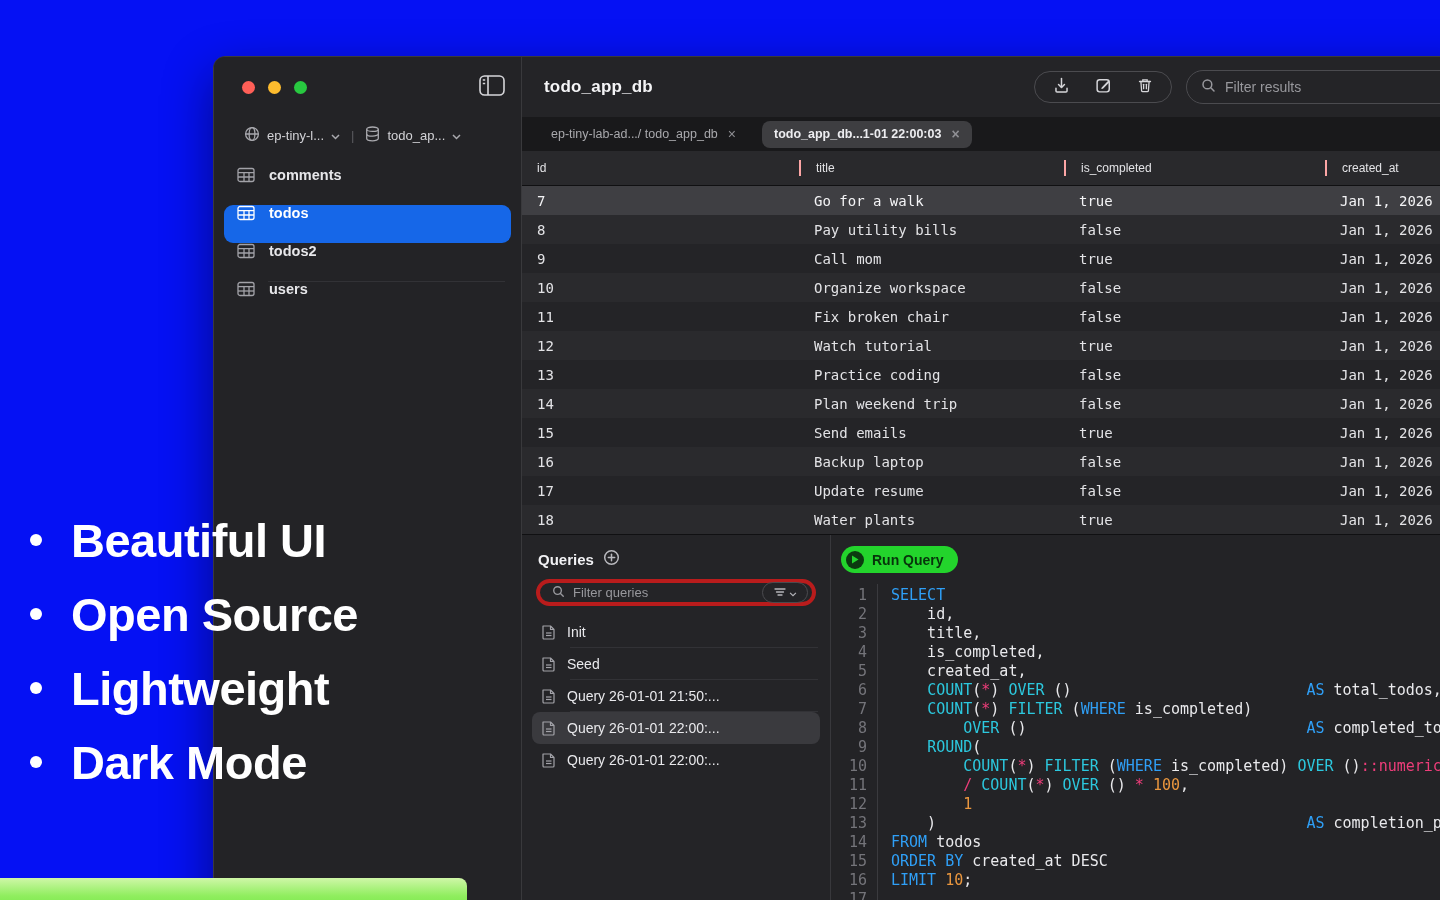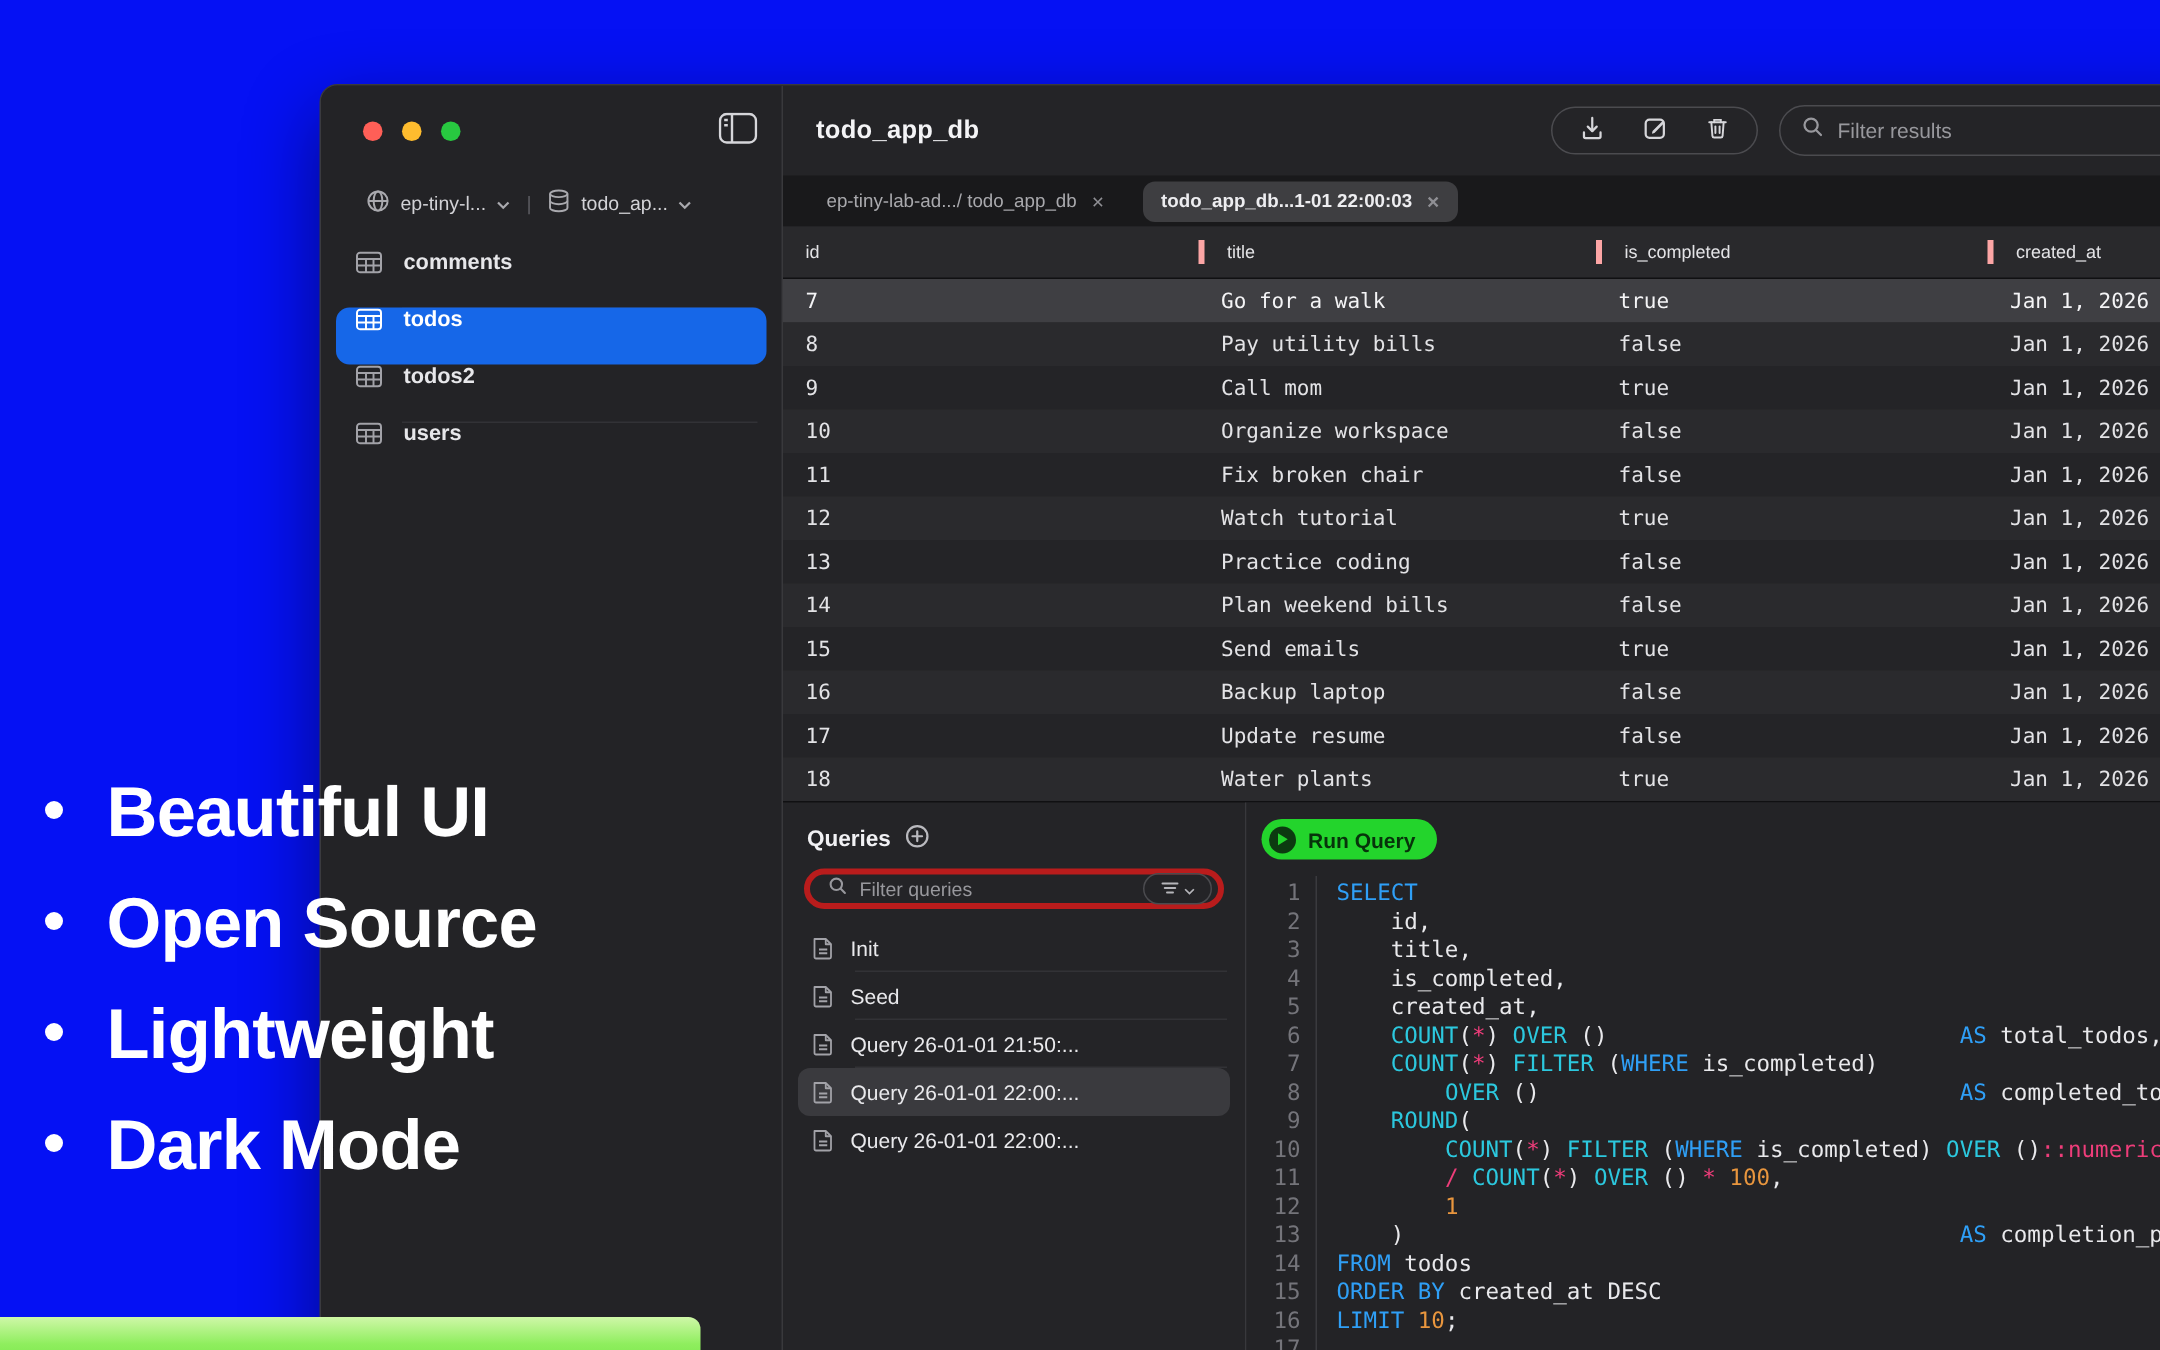--- a/index.html
+++ b/index.html
@@ -41,21 +41,21 @@
   .filter-pill { display:flex; align-items:center; gap:9px; border:1px solid #4b4b4f; border-radius:999px; height:34px; padding:0 14px; width:292px; color:#98989d; }
   .filter-pill input { background:none; border:none; outline:none; color:#e8e8ec; font-size:14px; width:200px; font-family:"Liberation Sans",sans-serif; }
   .filter-pill input::placeholder { color:#98989d; }
 
   .tabbar { height:34px; flex:0 0 34px; background:#19191b; display:flex; align-items:center; padding:0 17px; gap:14px; }
   .tab { display:flex; align-items:center; gap:10px; font-size:12.5px; color:#a9a9ad; height:27px; padding:0 12px; border-radius:8px; cursor:pointer; white-space:nowrap; }
   .tab .x { color:#8f8f94; font-size:14px; line-height:1; }
   .tab.active { background:#3e3e41; color:#ededf0; font-weight:600; }
 
   .grid-header { height:35px; flex:0 0 35px; background:#29292c; display:flex; align-items:center; border-bottom:1px solid #101012; }
-  .gh-cell { font-size:12px; color:#e3e3e6; padding-left:15px; height:16px; line-height:16px; border-left:4px solid #fca5a5; }
+  .gh-cell { font-size:12px; color:#e3e3e6; padding-left:15px; height:16px; line-height:16px; border-left:2px solid #fca5a5; }
   .gh-cell:first-child { border-left:none; }
   .grid-rows { flex:0 0 348px; display:flex; flex-direction:column; font-family:"DejaVu Sans Mono", monospace; }
   .trow { height:29px; display:flex; align-items:center; font-size:14px; color:#e3e3e6; background:#242427; }
   .trow.even { background:#2a2a2d; }
   .trow.selected { background:#3f3f43; color:#f4f4f6; }
   .tcell { padding-left:15px; overflow:hidden; white-space:nowrap; }
   .c0{ width:277px; } .c1{ width:265px; } .c2{ width:261px; } .c3{ flex:1; }
 
   
   .bottom { flex:1; display:flex; border-top:1px solid #101012; min-height:0; }
@@ -303,21 +303,21 @@
           <div class="tcell c3">Jan 1, 2026</div>
         </div>
         <div class="trow">
           <div class="tcell c0">13</div>
           <div class="tcell c1">Practice coding</div>
           <div class="tcell c2">false</div>
           <div class="tcell c3">Jan 1, 2026</div>
         </div>
         <div class="trow even">
           <div class="tcell c0">14</div>
-          <div class="tcell c1">Plan weekend bills</div>
+          <div class="tcell c1">Plan weekend trip</div>
           <div class="tcell c2">false</div>
           <div class="tcell c3">Jan 1, 2026</div>
         </div>
         <div class="trow">
           <div class="tcell c0">15</div>
           <div class="tcell c1">Send emails</div>
           <div class="tcell c2">true</div>
           <div class="tcell c3">Jan 1, 2026</div>
         </div>
         <div class="trow even">

